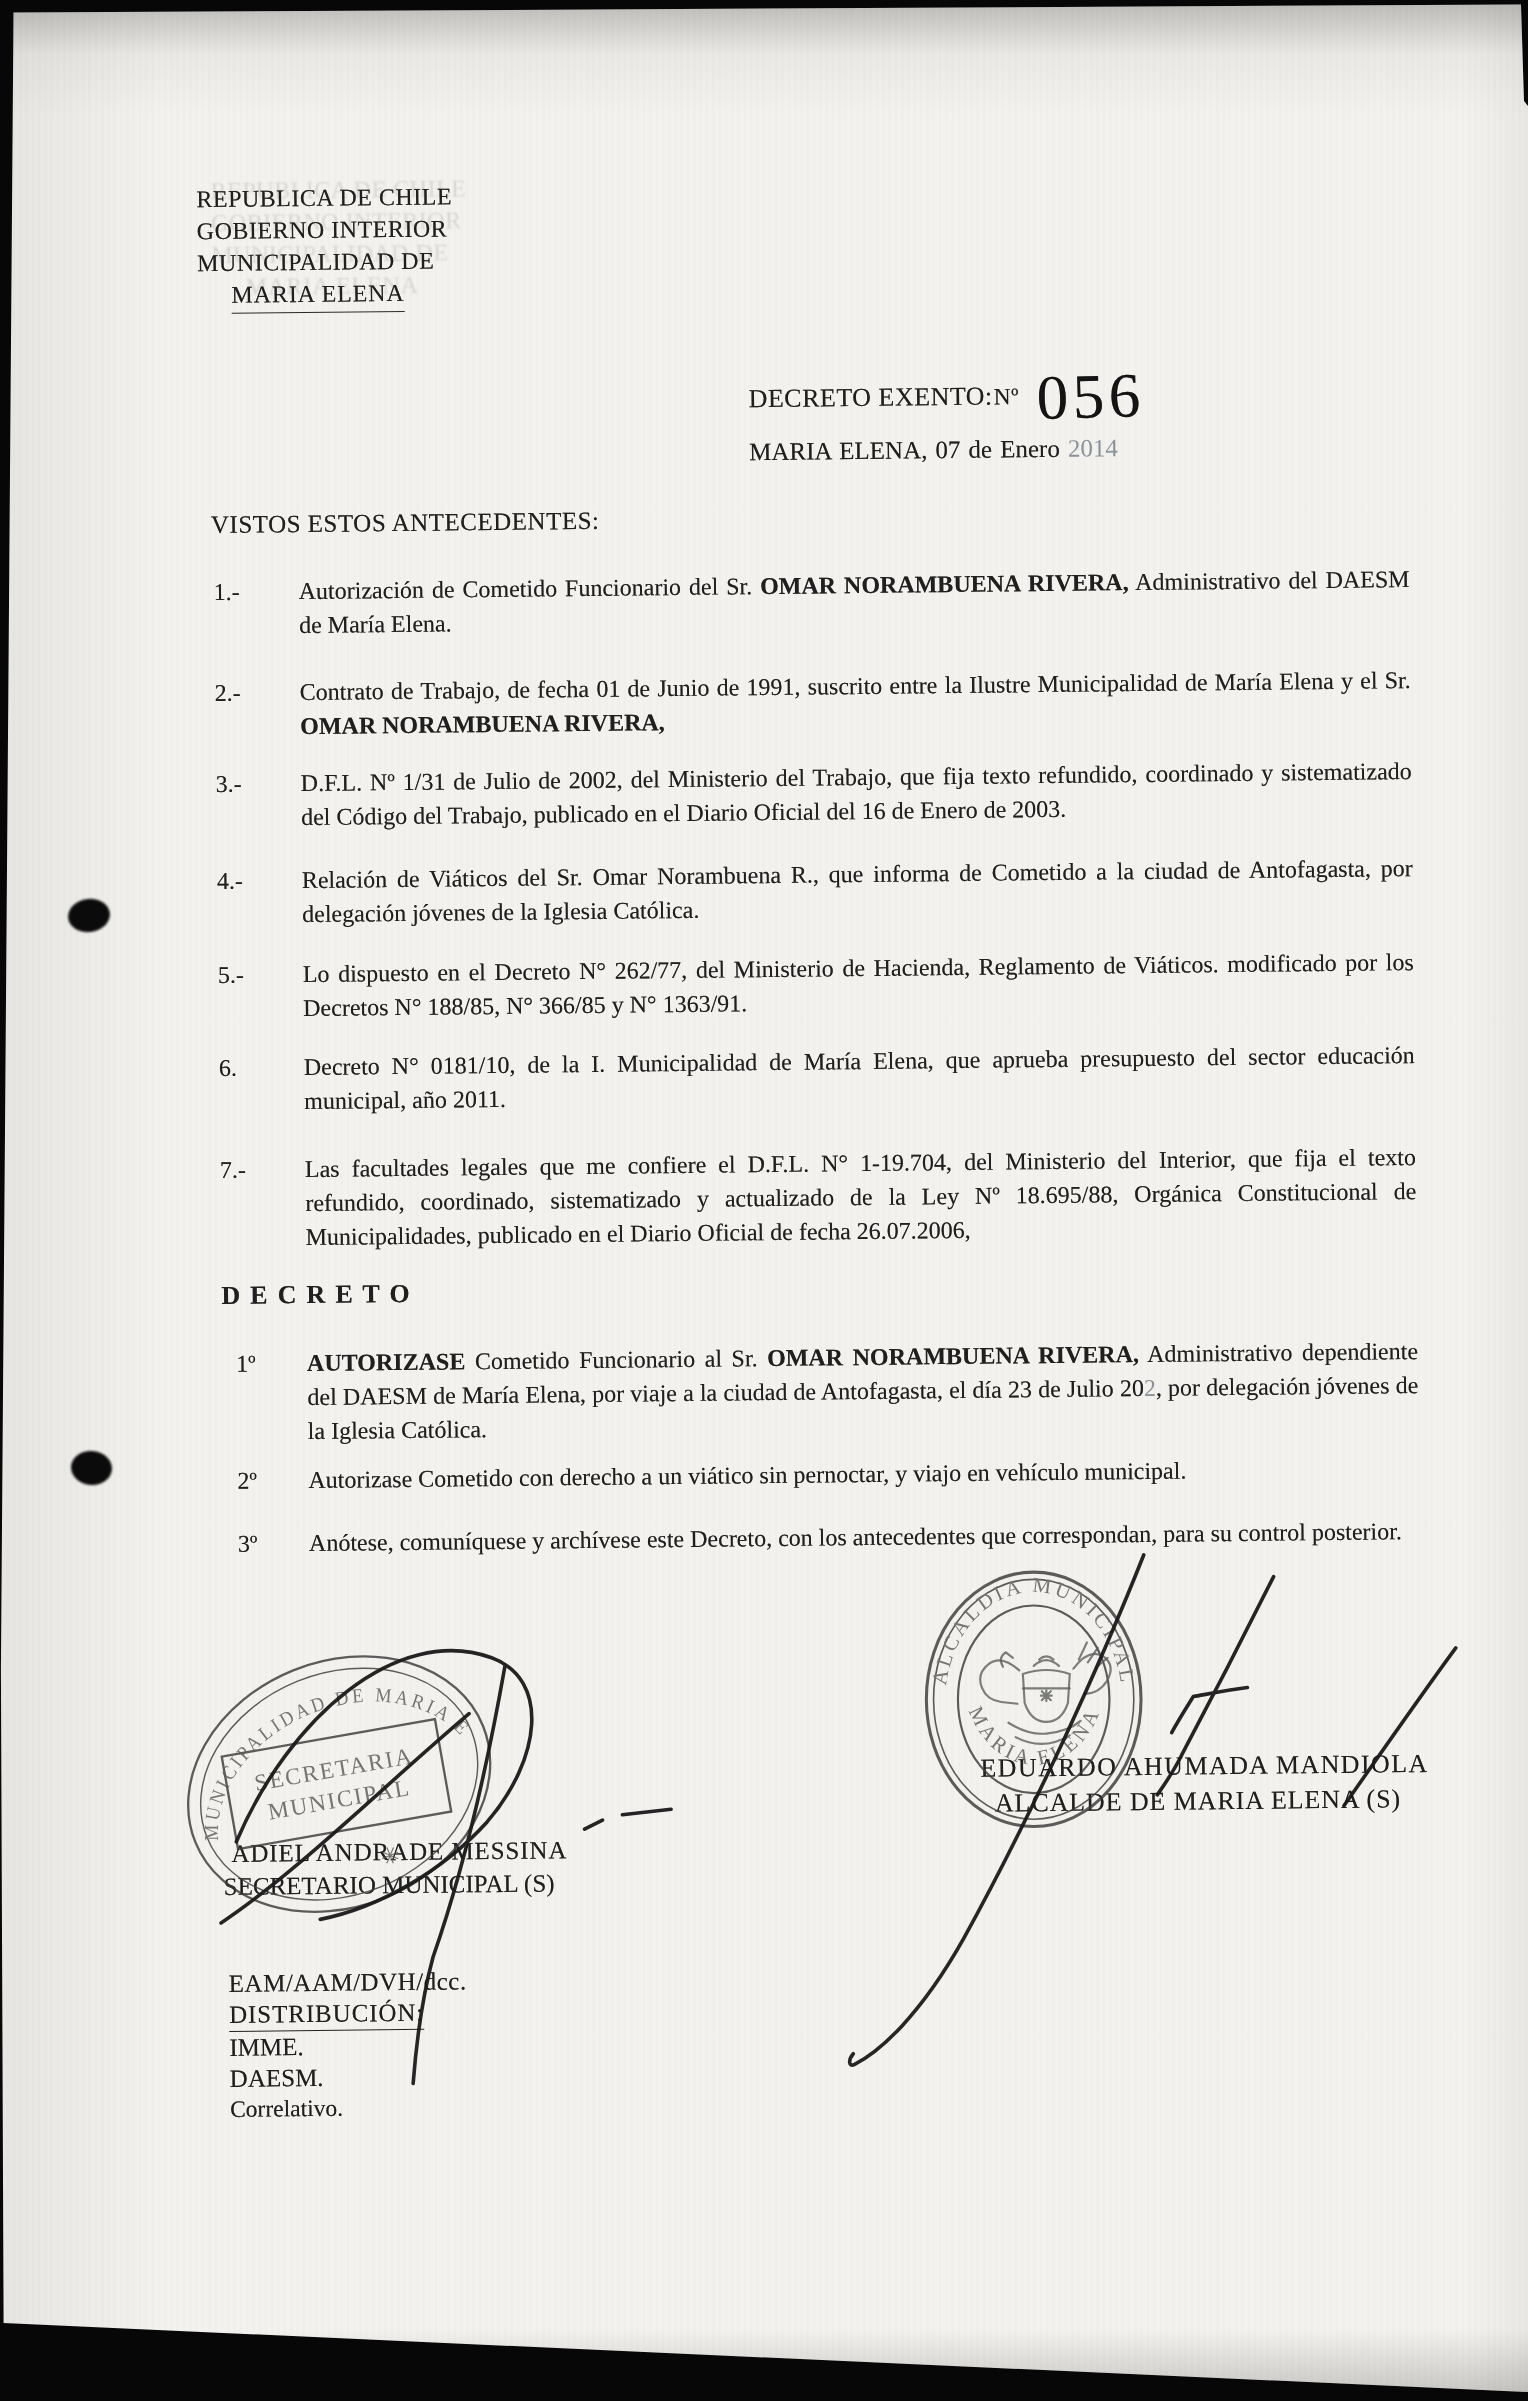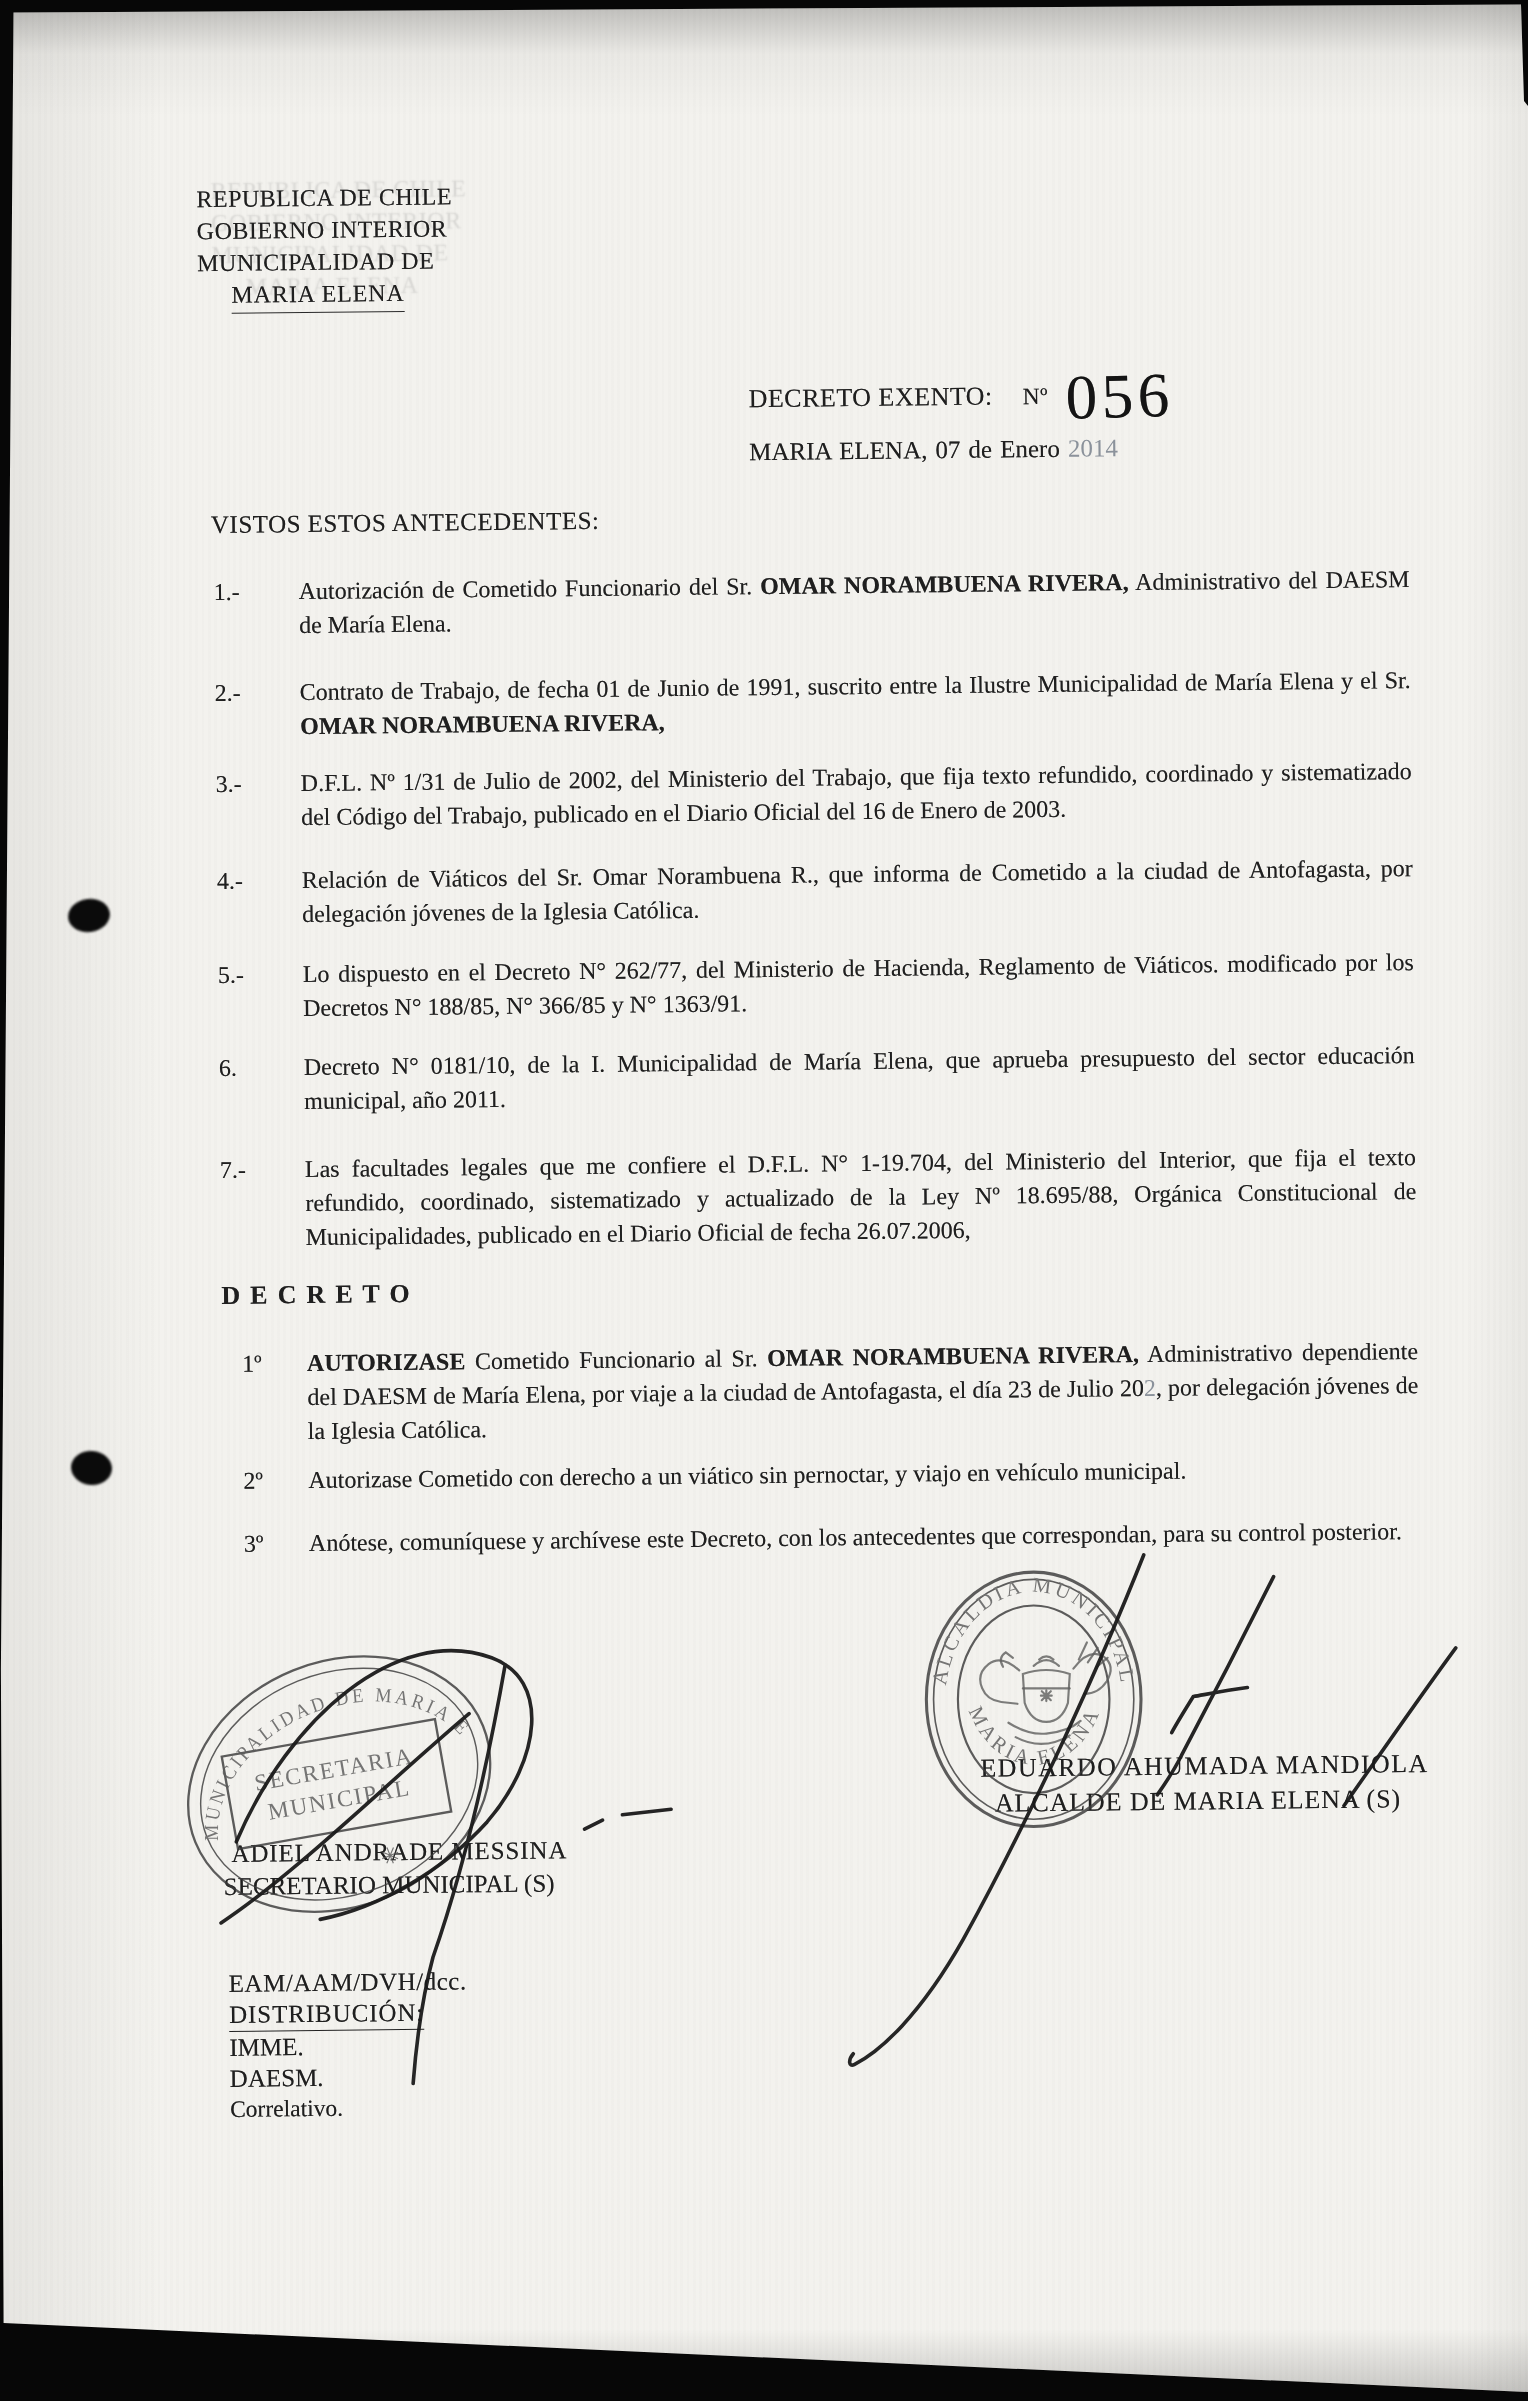--- a/index.html
+++ b/index.html
@@ -29,30 +29,30 @@
     color:#1f1f1f;
     text-shadow:0 0 0.5px rgba(25,25,25,.55);
   }
   .abs{position:absolute;}
 
   .letterhead{left:206px;top:183px;font-size:24px;line-height:32px;letter-spacing:0.5px;
     text-shadow:14.4px -8px 1.8px rgba(110,110,110,.20), 0 0 0.5px rgba(25,25,25,.55);}
   .lh-underline{margin-left:34px;display:inline-block;border-bottom:1.8px solid #2a2a2a;padding-bottom:1.8px;letter-spacing:0.9px;}
 
   .decree-line{left:756px;top:364px;display:flex;align-items:baseline;font-size:26px;letter-spacing:0.5px;white-space:nowrap;}
-  .nsign{margin-left:30px;font-size:23.5px;text-align:right;}
+  .nsign{margin-left:1px;font-size:23.5px;text-align:right;}
   .bignum{margin-left:18px;font-size:63px;line-height:.9;letter-spacing:4.5px;position:relative;top:14.4px;color:#141414;transform:rotate(-1deg);}
   .dateline{left:756px;top:444px;font-size:25px;white-space:nowrap;word-spacing:1.8px;}
   .faded{color:#8b929b;text-shadow:none;}
 
   .vistos-heading{left:217px;top:511px;font-size:25px;letter-spacing:0.5px;}
   .row{position:absolute;left:219px;width:1195px;font-size:24px;line-height:34px;}
   .row .num{position:absolute;left:0;top:0;}
   .row .txt{margin-left:85px;width:1111px;text-align:justify;}
-  .drow .num{left:20px;}
+  .drow .num{left:14px;}
   .b{font-weight:700;}
   .decreto-heading{left:219px;top:1281px;font-size:26px;font-weight:700;letter-spacing:1.8px;}
 
   .sec-name{left:223px;top:1840px;font-size:25px;letter-spacing:0.9px;}
   .sec-title{left:215px;top:1873px;font-size:25px;}
   .mayor-name{left:973px;top:1762px;font-size:26px;letter-spacing:1.4px;}
   .mayor-title{left:987px;top:1797px;font-size:26px;letter-spacing:0.9px;}
 
   .footer-block{left:219px;top:1968px;font-size:25px;line-height:31px;}
   .footer-initials{letter-spacing:0.5px;}

